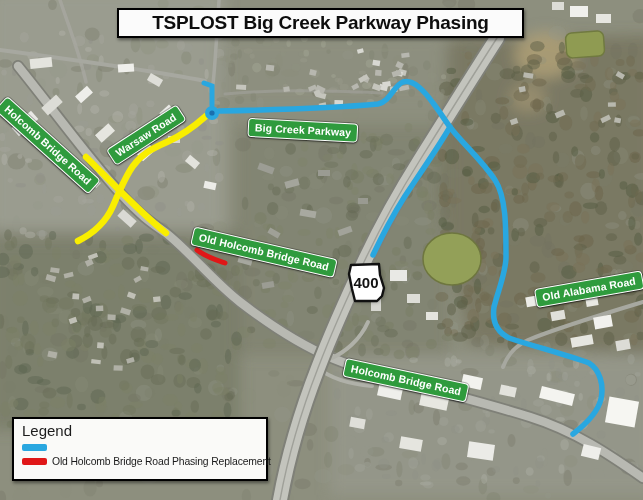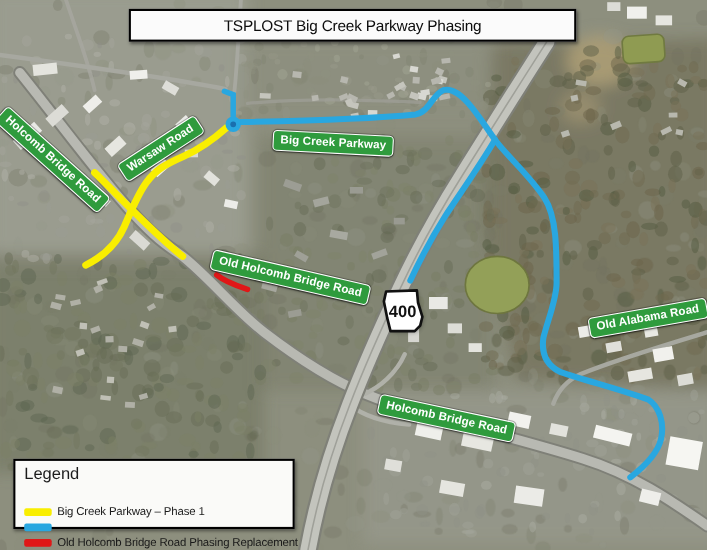--- a/index.html
+++ b/index.html
@@ -7,26 +7,26 @@
          font-family:"Liberation Sans",sans-serif;background:#8d8f7e;}
   .stage svg{position:absolute;left:0;top:0;}
   .sign{position:absolute;transform:translate(-50%,-50%) rotate(var(--rot,0deg));
         background:var(--sign-green,#2f9b3d);color:#fff;font-weight:bold;font-size:10.5px;
         line-height:1;padding:3px 6px;border:1.5px solid #fff;border-radius:4px;
         white-space:nowrap;letter-spacing:.1px;
         box-shadow:0 1px 2px rgba(0,0,0,.55), 0 0 0 1px rgba(0,0,0,.25);}
   .title-box{position:absolute;left:117px;top:8px;width:407px;height:30px;
         background:#fbfbfb;border:2.5px solid #000;box-sizing:border-box;
         display:flex;align-items:center;justify-content:center;
-        font-size:14px;font-weight:normal;color:#0d0d0d;letter-spacing:-.2px;
+        font-size:19px;font-weight:bold;color:#0d0d0d;letter-spacing:-.2px;
         box-shadow:1px 2px 3px rgba(0,0,0,.45);}
   .legend{position:absolute;left:12px;top:417px;width:256px;height:64px;
         background:#fafaf8;border:2px solid #000;box-sizing:border-box;
         padding:3px 8px;box-shadow:1px 2px 3px rgba(0,0,0,.45);}
-  .legend-heading{font-size:15px;color:#1c1c1c;margin-bottom:19px;line-height:17px;}
+  .legend-heading{font-size:15px;color:#1c1c1c;margin-bottom:1px;line-height:17px;}
   .legend-row{display:flex;align-items:center;gap:5px;height:14px;}
   .swatch{width:25px;height:7px;border-radius:2px;flex:0 0 auto;background:#999;}
   .legend-label{font-size:10.4px;color:#1a1a1a;white-space:nowrap;letter-spacing:-.15px;}
 </style>
 </head>
 <body>
 
 <div class="stage">
 
   <svg width="643" height="500" viewBox="0 0 643 500">
@@ -1386,24 +1386,20 @@
   <div class="sign" style="left:303px;top:130px;--rot:3deg">Big Creek Parkway</div>
   <div class="sign" style="left:264px;top:252px;--rot:13deg">Old Holcomb Bridge Road</div>
   <div class="sign" style="left:589px;top:289px;--rot:-10deg">Old Alabama Road</div>
   <div class="sign" style="left:406px;top:380px;--rot:12deg">Holcomb Bridge Road</div>
 
   <div class="title-box">TSPLOST Big Creek Parkway Phasing</div>
 
   <div class="legend">
     <div class="legend-heading">Legend</div>
     <div class="legend-row">
-      <span class="swatch" style="background: rgb(249, 238, 0);"></span>
-      <span class="legend-label">Big Creek Parkway – Phase 1</span>
-    </div>
-    <div class="legend-row">
       <span class="swatch" style="background: rgb(41, 167, 224);"></span>
     </div>
     <div class="legend-row">
       <span class="swatch" style="background: rgb(224, 23, 23);"></span>
       <span class="legend-label">Old Holcomb Bridge Road Phasing Replacement</span>
     </div>
   </div>
 
 </div>
 

